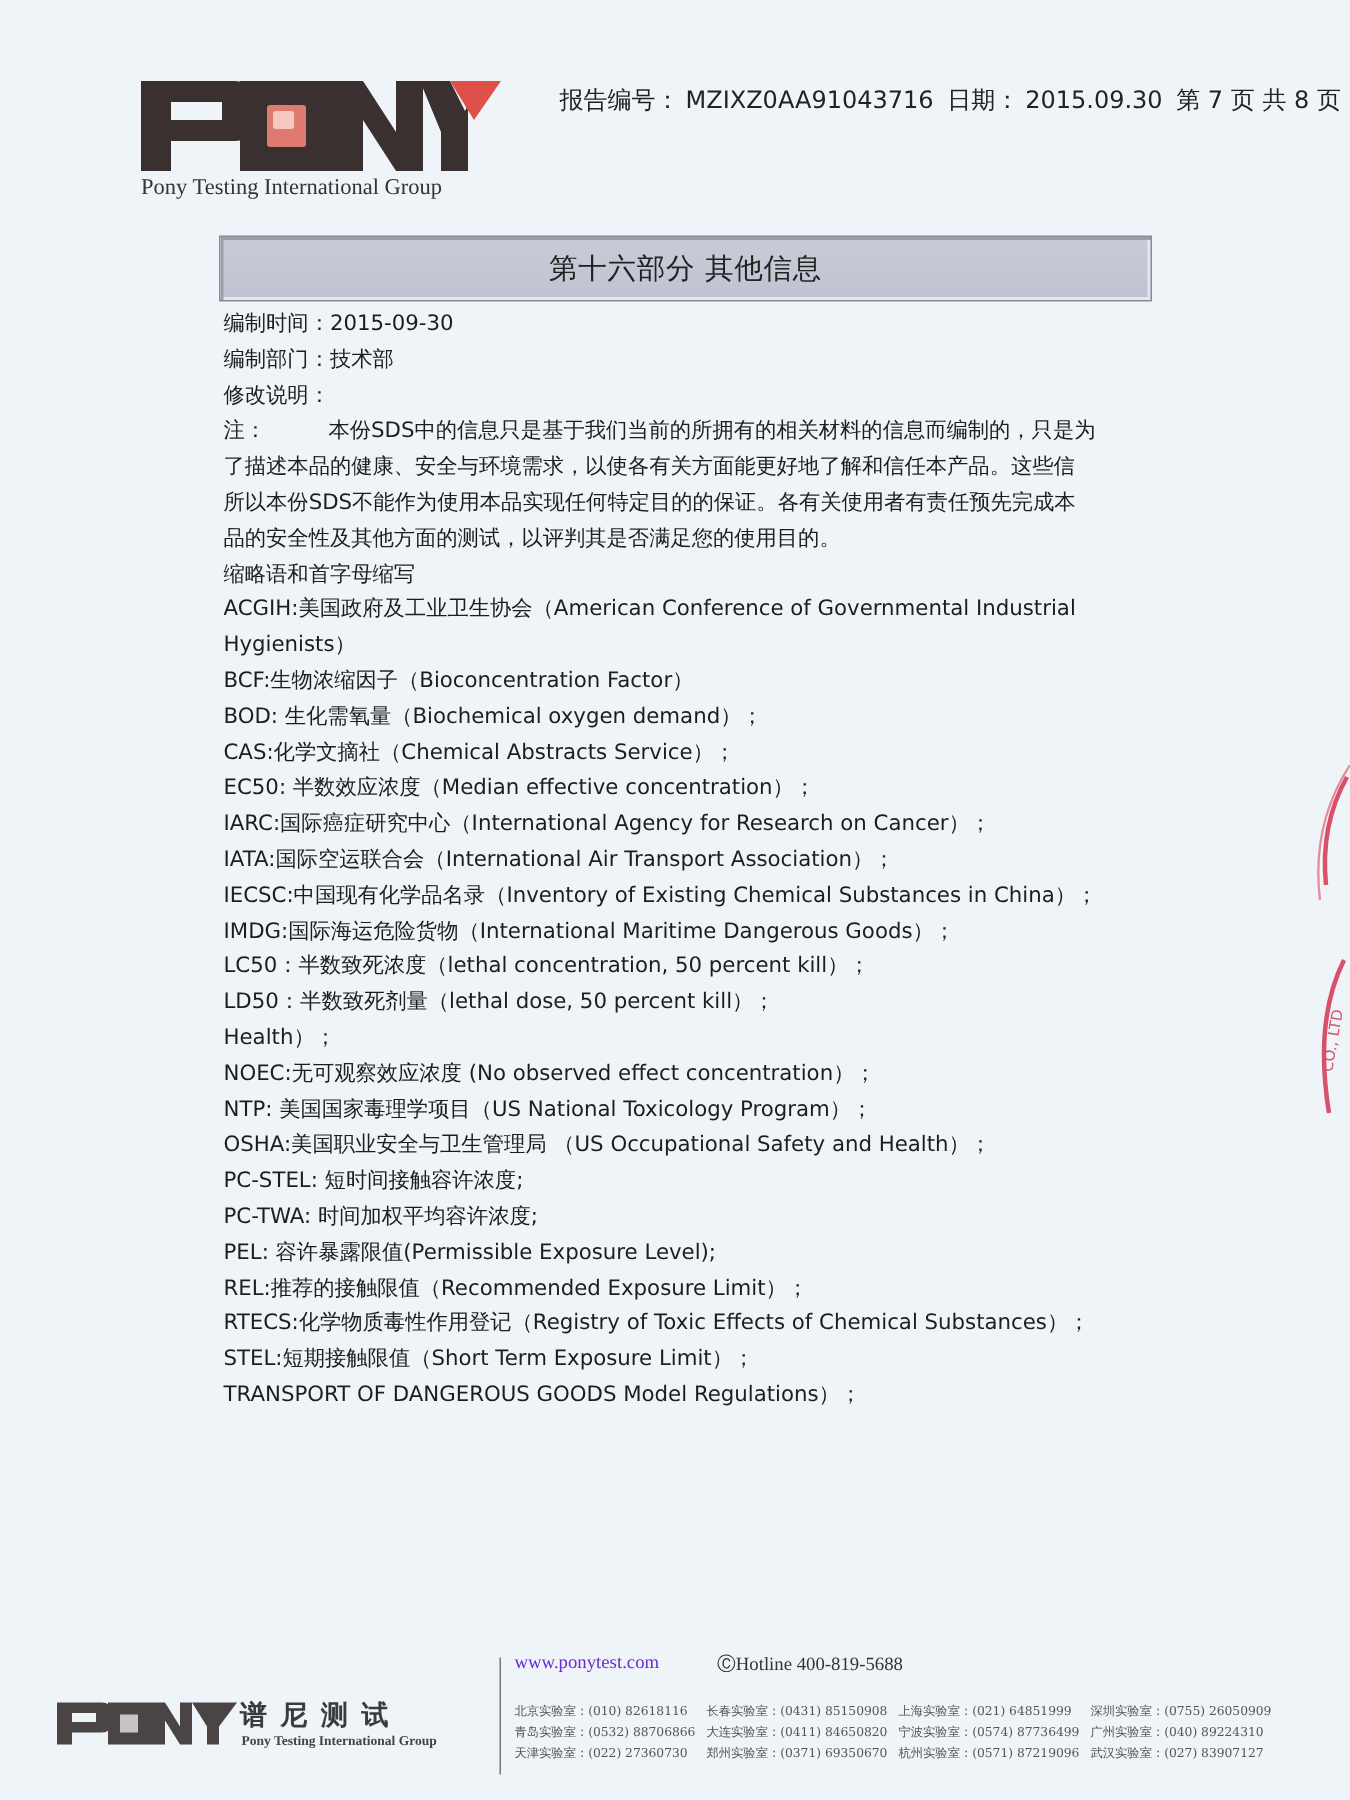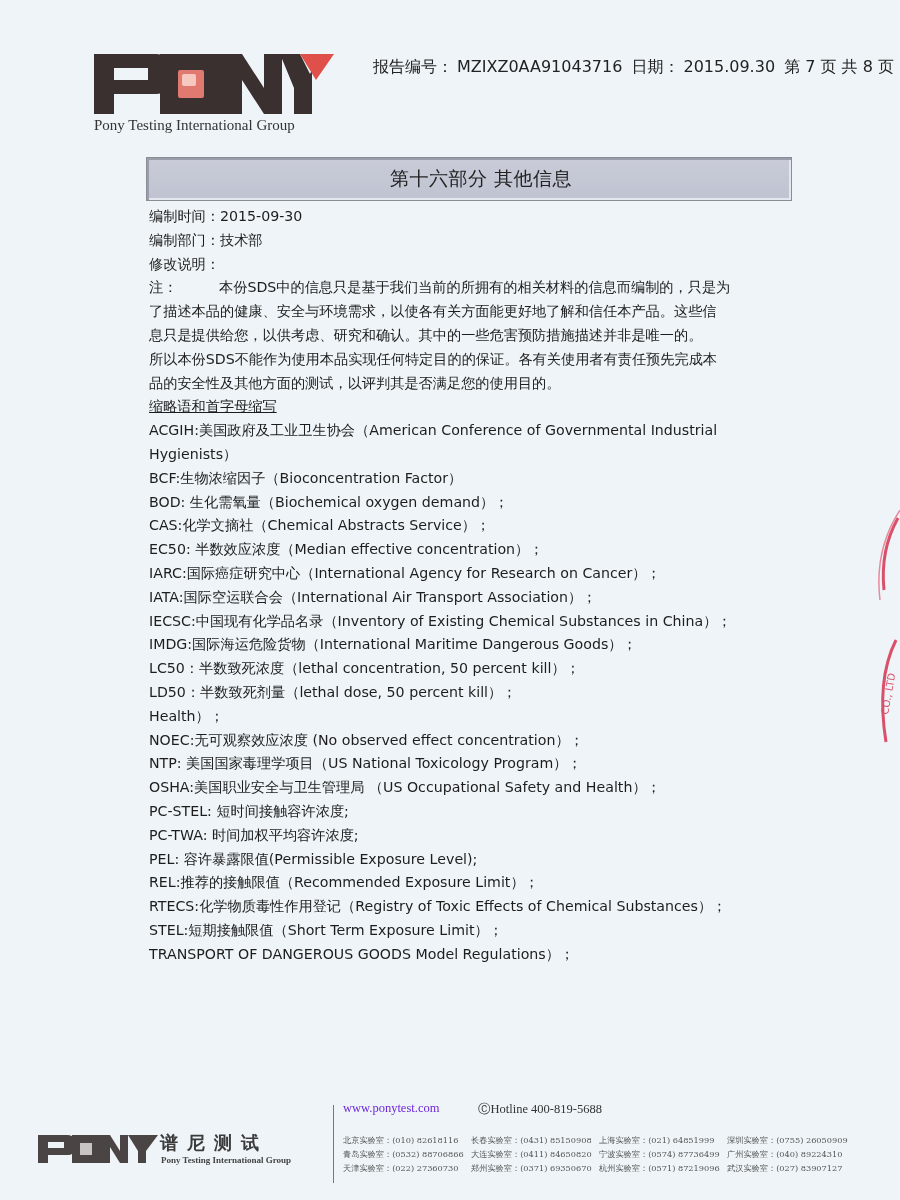--- a/index.html
+++ b/index.html
@@ -20,33 +20,33 @@
   .report-meta {
     position: absolute; left: 373px; top: 57px;
     font-size: 16px; color: #222; white-space: nowrap;
   }
   .report-meta span { margin-right: 4px; }
   .section-bar {
     position: absolute; left: 146px; top: 157px; width: 620px; height: 42px;
     background: linear-gradient(#c9ccd8, #bfc2d0);
     border: 1px solid #8a8c96;
     box-shadow: inset 2px 2px 0 #9b9eaa, inset -2px -2px 0 #e5e7ee;
-    display: flex; align-items: center; justify-content: center; padding-left: 24px;
+    display: flex; align-items: center; justify-content: center;
   }
   .section-title {
     font-family: "DejaVu Serif", "Liberation Serif", serif;
     font-size: 19px; color: #222; letter-spacing: 0.5px;
   }
   .content {
     position: absolute; left: 149px; top: 205px; width: 625px;
     font-size: 14.2px; line-height: 23.8px; color: #1d1d1d;
   }
   .content .line { white-space: nowrap; }
   .note-label { display: inline-block; width: 70px; }
-  .abbr-heading { font-weight: normal; text-decoration: underline; }
+  .abbr-heading { font-weight: normal; }
   .stamp {
     position: absolute; right: 0; top: 510px; width: 30px; height: 240px;
   }
   .footer {
     position: absolute; left: 0; top: 1095px; width: 900px; height: 105px;
   }
   .footer-divider {
     position: absolute; left: 333px; top: 10px; width: 1px; height: 78px; background: #777;
   }
   .footer-web {
@@ -106,21 +106,20 @@
   <div class="section-title">第十六部分  其他信息</div>
 </div>
 
 <div class="content">
   <div class="line">编制时间：2015-09-30</div>
   <div class="line">编制部门：技术部</div>
   <div class="line">修改说明：</div>
   <div>
     <div class="line"><span class="note-label">注：</span><span>本份SDS中的信息只是基于我们当前的所拥有的相关材料的信息而编制的，只是为</span></div>
     <div class="line">了描述本品的健康、安全与环境需求，以使各有关方面能更好地了解和信任本产品。这些信</div>
-    <div class="line">息只是提供给您，以供考虑、研究和确认。其中的一些危害预防措施描述并非是唯一的。</div>
     <div class="line">所以本份SDS不能作为使用本品实现任何特定目的的保证。各有关使用者有责任预先完成本</div>
     <div class="line">品的安全性及其他方面的测试，以评判其是否满足您的使用目的。</div>
   </div>
   <div class="line abbr-heading">缩略语和首字母缩写</div>
   <div>
     <div class="line">ACGIH:美国政府及工业卫生协会（American Conference of Governmental Industrial</div>
     <div class="line">Hygienists）</div>
     <div class="line">BCF:生物浓缩因子（Bioconcentration Factor）</div>
     <div class="line">BOD:  生化需氧量（Biochemical oxygen demand）；</div>
     <div class="line">CAS:化学文摘社（Chemical Abstracts Service）；</div>

